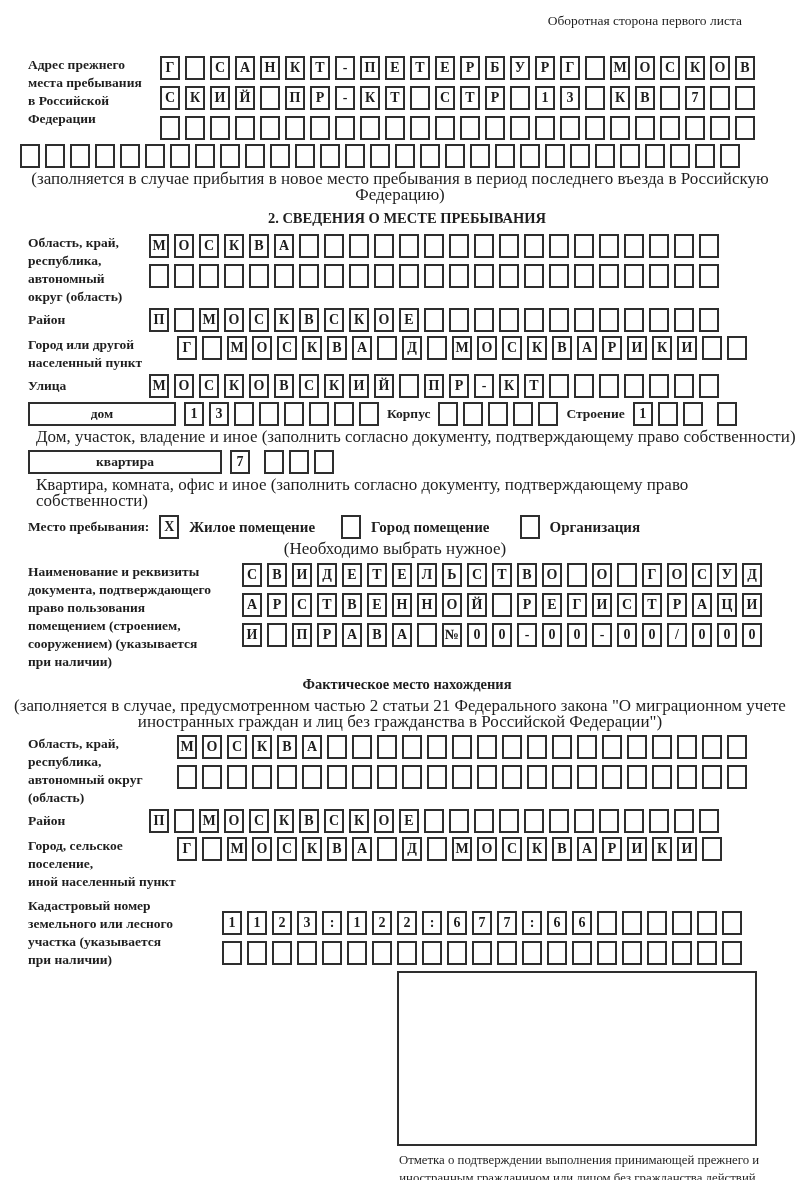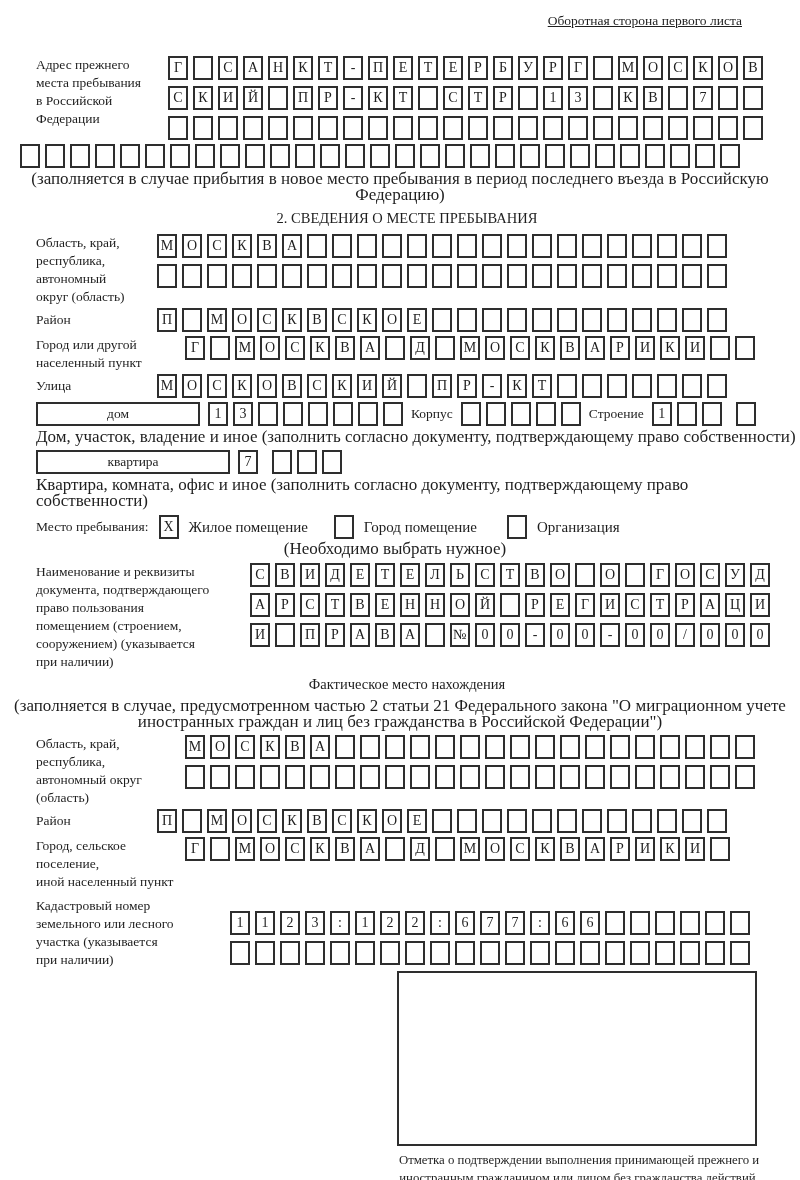--- a/index.html
+++ b/index.html
@@ -1,43 +1,43 @@
 <!DOCTYPE html>
 <html><head>
 <meta charset="utf-8">
 <style>
   html,body{margin:0;padding:0;background:#ffffff;}
   body{width:800px;height:1180px;font-family:"Liberation Serif",serif;color:#1e1e1e;}
   .page{position:relative;width:800px;height:1180px;overflow:hidden;background:#fff;}
 
-  .header-note{margin-top:12px;padding-right:58px;text-align:right;font-size:13.5px;line-height:18px;text-decoration:underline;}
-
-  .field{display:flex;align-items:flex-start;padding-left:36px;box-sizing:border-box;}
+  .header-note{margin-top:12px;padding-right:58px;text-align:right;font-size:13.5px;line-height:18px;}
+
+  .field{display:flex;align-items:flex-start;padding-left:28px;box-sizing:border-box;font-weight:bold;}
   .label{font-size:13.5px;line-height:18px;white-space:pre-line;flex:none;}
   .w-s1{width:132px;}
   .w-std{width:121px;}
   .w-city{width:149px;}
   .w-doc{width:214px;}
   .w-cad{width:194px;}
 
   .rowstack{display:flex;flex-direction:column;gap:6px;}
   .cells{display:flex;gap:5px;flex:none;}
   .cell{flex:none;width:20px;height:24px;border:2px solid #2e2e2e;box-sizing:border-box;
         display:flex;align-items:center;justify-content:center;
         font-size:14px;line-height:1;background:#fff;}
 
   .note{font-size:17px;line-height:16px;}
   .note-center{text-align:center;}
   .note-left{padding-left:36px;}
 
-  .title{font-weight:normal;text-align:center;font-size:14.5px;line-height:19px;padding-left:14px;}
+  .title{font-weight:bold;text-align:center;font-size:14.5px;line-height:19px;padding-left:14px;}
 
   .widebox{flex:none;height:24px;border:2px solid #2e2e2e;box-sizing:border-box;
            display:flex;align-items:center;justify-content:center;font-size:13.5px;background:#fff;}
-  .house-box{width:164px;}
+  .house-box{width:148px;}
   .apt-box{width:194px;}
   .inline-label{flex:none;font-size:13.5px;line-height:24px;}
   .house-row{column-gap:8px;}
   .tailgap{margin-left:6px;}
 
   .stay-row{align-items:center;column-gap:10px;}
   .stay-label{flex:none;font-size:13.5px;text-align:right;}
   .opt-label{flex:none;font-size:15px;}
   .gap-a{margin-left:16px;}
   .gap-b{margin-left:20px;}

